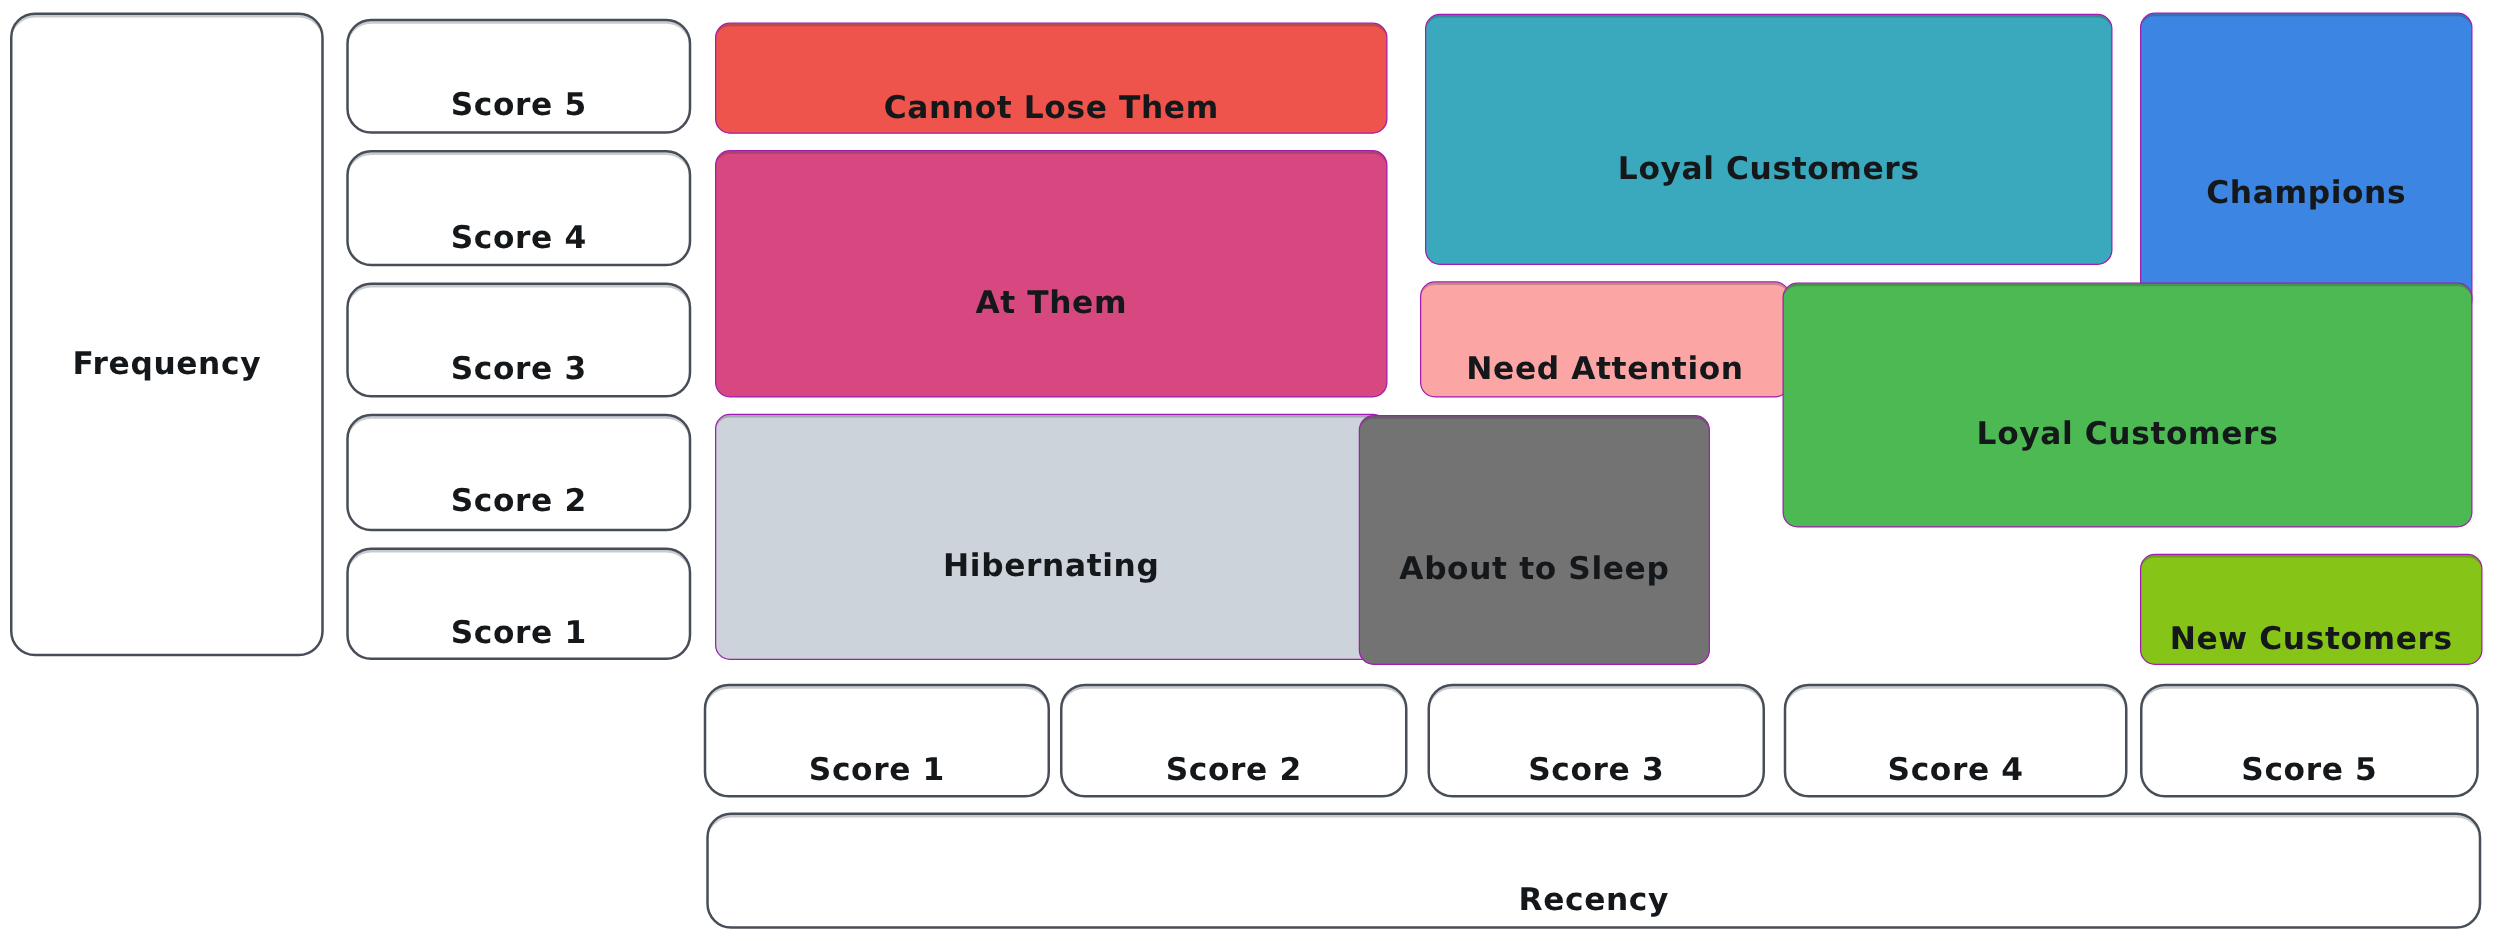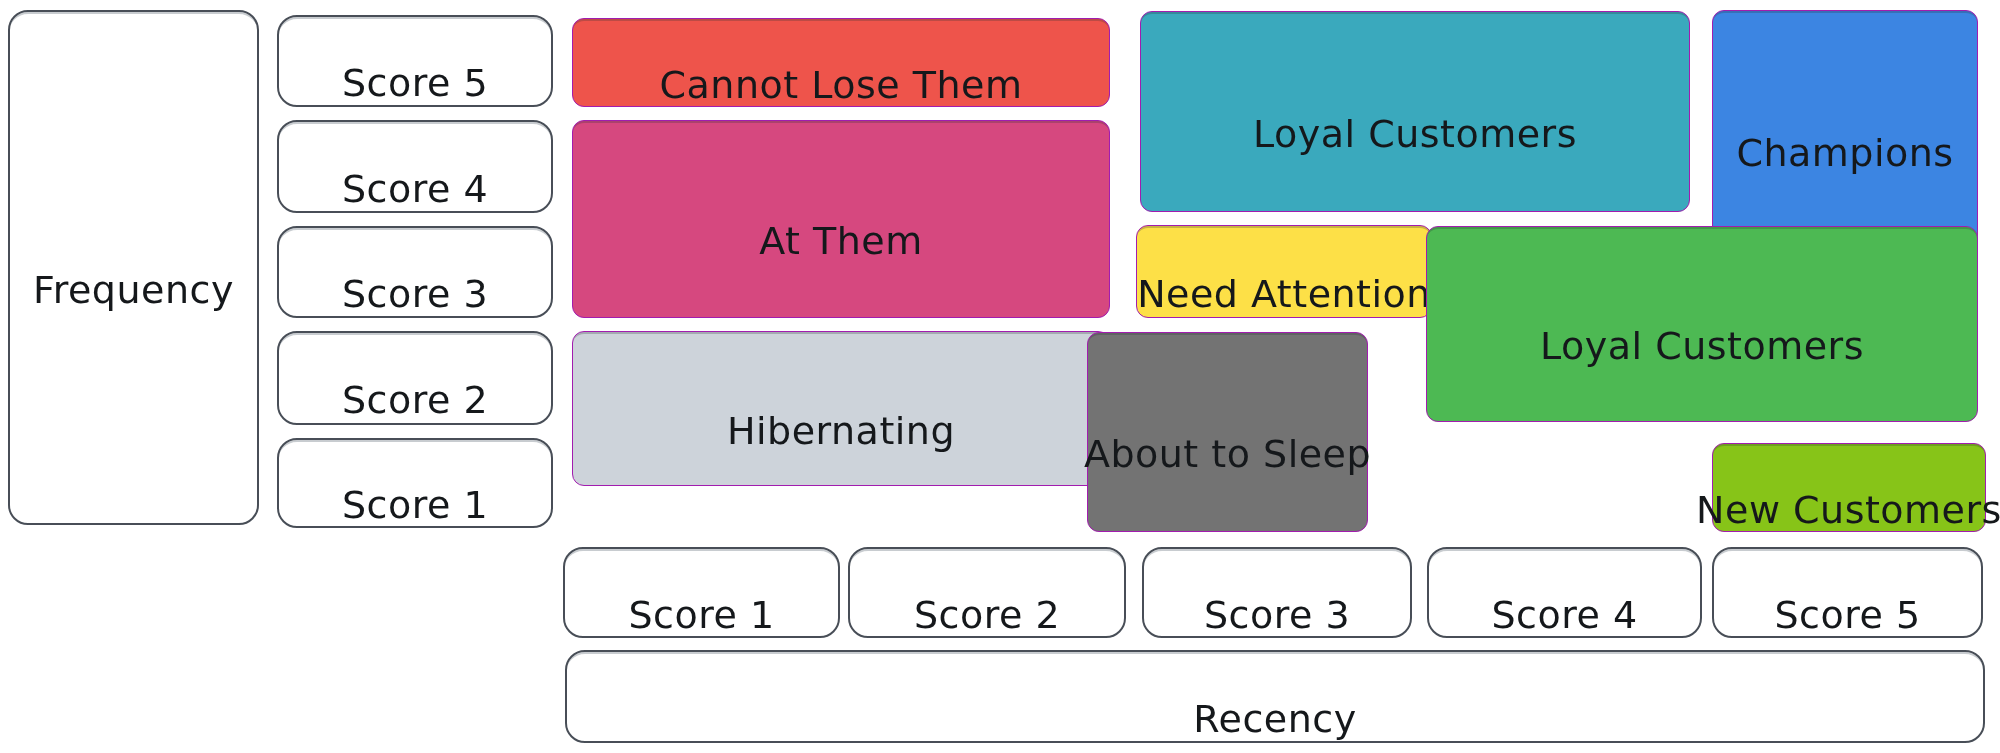--- a/index.html
+++ b/index.html
@@ -29,22 +29,22 @@
     border: 2px solid #484e57;
     box-shadow: inset 0 3px 0 -1px rgba(134,142,150,0.45);
   }
   .box.colored {
     border: 1px solid #a21caf;
     box-shadow: inset 0 3px 0 -1px rgba(40,46,52,0.25);
     border-radius: 12px;
   }
   .label {
     color: #15181b;
-    font-size: 38px;
-    font-weight: 400;
+    font-size: 25px;
+    font-weight: 700;
     letter-spacing: 0.5px;
     line-height: 1.1;
     padding: 0 10px;
     white-space: nowrap;
     margin-top: 46px;
   }
 </style>
 </head>
 <body>
 
@@ -84,30 +84,30 @@
     </div>
     <div class="box plain" style="left: 565px; top: 650px; width: 1420px; height: 93px;">
       <span class="label">Recency</span>
     </div>
     <div class="box colored" style="left: 572px; top: 18px; width: 538px; height: 89px; background: rgb(238, 84, 75);">
       <span class="label">Cannot Lose Them</span>
     </div>
     <div class="box colored" style="left: 572px; top: 120px; width: 538px; height: 198px; background: rgb(214, 72, 127);">
       <span class="label">At Them</span>
     </div>
-    <div class="box colored" style="left: 572px; top: 331px; width: 538px; height: 155px; background: rgb(205, 211, 218);">
+    <div class="box colored" style="left: 572px; top: 331px; width: 538px; height: 197px; background: rgb(205, 211, 218);">
       <span class="label">Hibernating</span>
     </div>
     <div class="box colored" style="left: 1140px; top: 11px; width: 550px; height: 201px; background: rgb(58, 169, 189);">
       <span class="label">Loyal Customers</span>
     </div>
     <div class="box colored" style="left: 1712px; top: 10px; width: 266px; height: 242px; background: rgb(60, 133, 226); text-align: right;">
       <span class="label">Champions</span>
     </div>
-    <div class="box colored" style="left: 1136px; top: 225px; width: 296px; height: 93px; background: #fde047;">
+    <div class="box colored" style="left: 1136px; top: 225px; width: 296px; height: 93px; background: #fca5a5;">
       <span class="label">Need Attention</span>
     </div>
     <div class="box colored" style="left: 1426px; top: 226px; width: 552px; height: 196px; background: rgb(77, 185, 83);">
       <span class="label">Loyal Customers</span>
     </div>
     <div class="box colored" style="left: 1087px; top: 332px; width: 281px; height: 200px; background: #737373;">
       <span class="label">About to Sleep</span>
     </div>
     <div class="box colored" style="left: 1712px; top: 443px; width: 274px; height: 89px; background: rgb(135, 196, 24);">
       <span class="label">New Customers</span>

